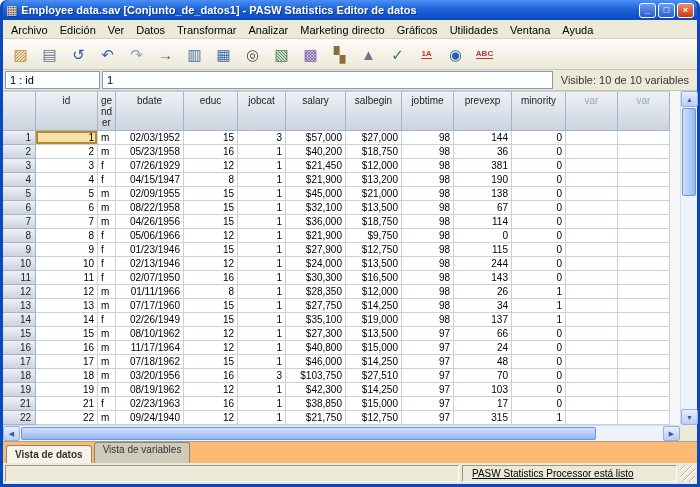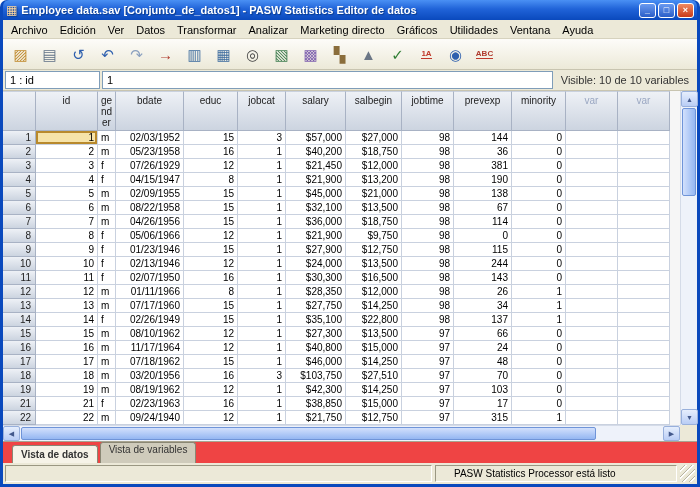--- a/index.html
+++ b/index.html
@@ -87,30 +87,30 @@
     background:linear-gradient(#e6eefd,#b9cdf5);border:1px solid #98b0dc;border-radius:2px;
     color:#43598c;font-size:7px;line-height:1;}
   .sbtn.up{top:0;left:0}.sbtn.down{bottom:0;left:0}
   .sbtn.left{left:0;top:0;height:15px}.sbtn.right{right:0;top:0;height:15px}
   .vthumb{position:absolute;left:1px;right:1px;top:17px;height:88px;
     background:linear-gradient(90deg,#d2e0fc,#95b7f2);border:1px solid #6f94d8;border-radius:2px;}
   .hthumb{position:absolute;top:1px;bottom:1px;left:18px;width:575px;
     background:linear-gradient(#d2e0fc,#95b7f2);border:1px solid #6f94d8;border-radius:2px;}
   .sb-corner{position:absolute;right:0;bottom:0;width:17px;height:16px;background:#ece9d8;}
   
-  .tabsbar{flex:0 0 19px;background:#ef4444;display:flex;align-items:flex-end;gap:2px;
-    padding-left:9px;border-top:1px solid #a8a490;}
+  .tabsbar{flex:0 0 19px;background:#fdba74;display:flex;align-items:flex-end;gap:2px;
+    padding-left:3px;border-top:1px solid #a8a490;}
   .tab{font-size:10px;padding:1px 8px 2px;background:#cfcbbb;border:1px solid #8a8774;border-bottom:none;
     border-radius:3px 3px 0 0;color:#333;height:21px;white-space:nowrap;}
   .tab.active{background:#f6f3e8;font-weight:bold;height:18px;padding-top:3px;}
   
   .statusbar{flex:0 0 21px;background:#ece9d8;display:flex;align-items:stretch;gap:3px;padding:2px;font-size:10px;}
   .spanel{border:1px solid;border-color:#9a9782 #ffffff #ffffff #9a9782;background:#ece9d8;}
   .spanel.fill{flex:1;}
-  .spanel.msg{width:242px;display:flex;align-items:center;padding:0 18px;white-space:nowrap;overflow:hidden;}
+  .spanel.msg{width:215px;display:flex;align-items:center;padding:0 9px;white-space:nowrap;overflow:hidden;text-decoration:underline;}
   .grip{width:15px;border:none;background:
     repeating-linear-gradient(135deg,transparent 0 3px,#b8b4a0 3px 4px,#fff 4px 5px);}
 </style>
 </head>
 <body>
 
 <div class="window">
 
   <div class="titlebar">
     <span class="app-icon">▦</span>
@@ -413,21 +413,21 @@
               <td class="c12 right"></td>
             </tr>
             <tr>
               <th class="c0 rownum">14</th>
               <td class="c1 right">14</td>
               <td class="c2 left">f</td>
               <td class="c3 right">02/26/1949</td>
               <td class="c4 right">15</td>
               <td class="c5 right">1</td>
               <td class="c6 right">$35,100</td>
-              <td class="c7 right">$22,800</td>
+              <td class="c7 right">$19,000</td>
               <td class="c8 right">98</td>
               <td class="c9 right">137</td>
               <td class="c10 right">1</td>
               <td class="c11 right"></td>
               <td class="c12 right"></td>
             </tr>
             <tr>
               <th class="c0 rownum">15</th>
               <td class="c1 right">15</td>
               <td class="c2 left">m</td>

